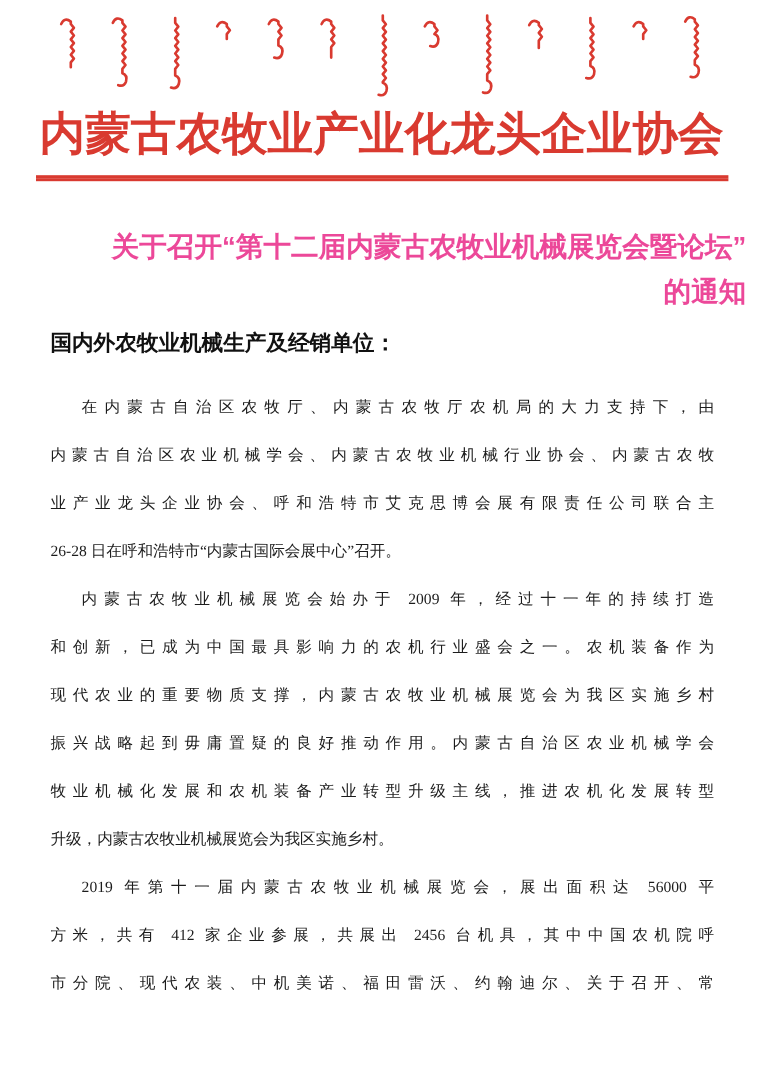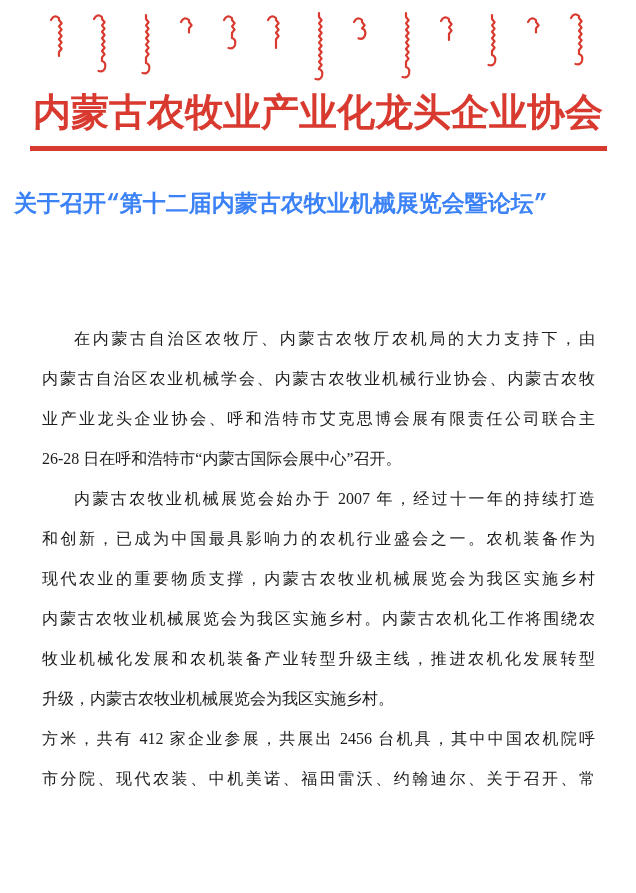--- a/index.html
+++ b/index.html
@@ -29,40 +29,40 @@
   .rule {
     position: absolute; top: 146px; left: 30px; width: 577px;
     height: 2px;
     border-top: 3px solid var(--red);
     border-bottom: 2px solid var(--red);
   }
 
   
   .title {
     position: absolute; top: 186px; left: 14px; right: 14px;
-    text-align: left;
-    font-family: Liberation Mono, monospace;
+    text-align: right;
+    font-family: Liberation Sans, sans-serif;
     font-weight: bold;
     font-size: 23px; line-height: 38px;
-    color: #3b82f6;
+    color: #ec4899;
   }
   .title span { display: block; }
 
   .salutation {
     position: absolute; top: 274px; left: 42px;
     font-family: "Liberation Sans", "DejaVu Sans", sans-serif;
     font-weight: bold;
     font-size: 18px; line-height: 24px;
     color: #111;
   }
 
   
   .body-text {
     position: absolute; top: 319px; left: 42px; width: 553px;
-    font-size: 16px;
+    font-size: 13px;
   }
   .para { margin: 0; }
   .line {
     line-height: 40px; height: 40px;
     overflow: hidden;
     text-align: justify;
     text-align-last: justify;
   }
   .line.indent { text-indent: 2em; }
   .line.no-just { text-align-last: left; }
@@ -87,37 +87,40 @@
       <path d="M528,14 q3,-6 8,-2 L536,14 l2.6,3.2 l-2.6,3.2 l0,4" fill="none" stroke="#d93a30" stroke-width="2.2" stroke-linecap="round" stroke-linejoin="round"></path>
       <path d="M571,10 q3,-6 8,-2 L579,10 l2.6,3.2 l-2.6,3.2 l2.6,3.2 l-2.6,3.2 l2.6,3.2 l-2.6,3.2 l2.6,3.2 l-2.6,3.2 l2.6,3.2 l-2.6,3.2 l0,4 q4.5,1.5 3,7 q-1.5,4.5 -6.5,3" fill="none" stroke="#d93a30" stroke-width="2.2" stroke-linecap="round" stroke-linejoin="round"></path>
     </svg>
 
   <div class="assoc-name">内蒙古农牧业产业化龙头企业协会</div>
 
   <div class="rule"></div>
 
   <h1 class="title">
     <span>关于召开“第十二届内蒙古农牧业机械展览会暨论坛”</span>
+    <span>的通知</span>
   </h1>
 
+  <div class="salutation">国内外农牧业机械生产及经销单位：</div>
 
   <div class="body-text" id="paragraphs">
       <div class="para">
         <div class="line indent">在内蒙古自治区农牧厅、内蒙古农牧厅农机局的大力支持下，由</div>
         <div class="line">内蒙古自治区农业机械学会、内蒙古农牧业机械行业协会、内蒙古农牧</div>
         <div class="line">业产业龙头企业协会、呼和浩特市艾克思博会展有限责任公司联合主</div>
         <div class="line no-just">26-28 日在呼和浩特市“内蒙古国际会展中心”召开。</div>
       </div>
       <div class="para">
-        <div class="line indent">内蒙古农牧业机械展览会始办于 2007 年，经过十一年的持续打造</div>
+        <div class="line indent">内蒙古农牧业机械展览会始办于 2009 年，经过十一年的持续打造</div>
         <div class="line">和创新，已成为中国最具影响力的农机行业盛会之一。农机装备作为</div>
         <div class="line">现代农业的重要物质支撑，内蒙古农牧业机械展览会为我区实施乡村</div>
-        <div class="line">内蒙古农牧业机械展览会为我区实施乡村。内蒙古农机化工作将围绕农</div>
+        <div class="line">振兴战略起到毋庸置疑的良好推动作用。内蒙古自治区农业机械学会</div>
         <div class="line">牧业机械化发展和农机装备产业转型升级主线，推进农机化发展转型</div>
         <div class="line no-just">升级，内蒙古农牧业机械展览会为我区实施乡村。</div>
       </div>
       <div class="para">
+        <div class="line indent">2019 年第十一届内蒙古农牧业机械展览会，展出面积达 56000 平</div>
         <div class="line">方米，共有 412 家企业参展，共展出 2456 台机具，其中中国农机院呼</div>
         <div class="line">市分院、现代农装、中机美诺、福田雷沃、约翰迪尔、关于召开、常</div>
       </div>
     </div>
 
 </div>
 
 </body></html>

